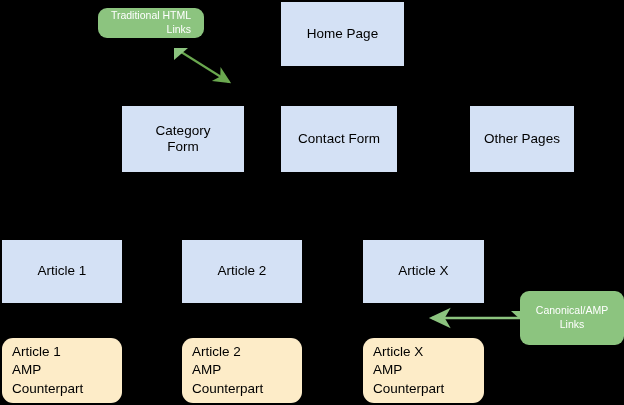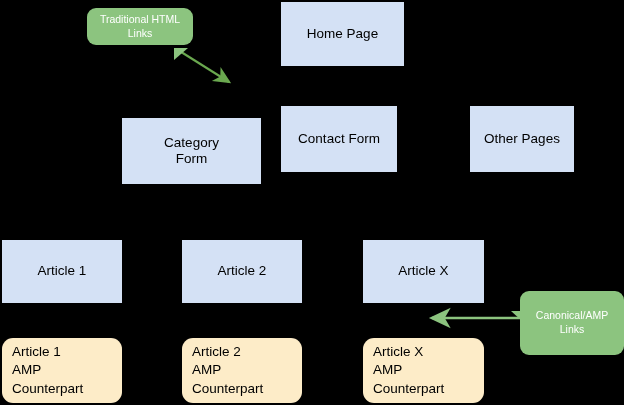--- a/index.html
+++ b/index.html
@@ -83,21 +83,21 @@
       </marker>
     </defs>
     <line x1="178" y1="50" x2="229" y2="82" stroke="#6aa84f" stroke-width="2.1" marker-end="url(#arrowhead-dr)"></line>
     <line x1="521" y1="318" x2="432" y2="318" stroke="#8cc47f" stroke-width="2.6" marker-end="url(#arrowhead-left)"></line>
   </svg>
 
   <div class="node node-blue" style="left:281px; top:2px; width:123px; height:64px;">
     <span>Home Page</span>
   </div>
 
-  <div class="node node-blue" style="left:122px; top:106px; width:139px; height:66px;margin-top:12px;">
+  <div class="node node-blue" style="left:122px; top:106px; width:122px; height:66px;">
     <span>
       <span class="nowrap">Category</span><br>
       <span class="nowrap">Form</span>
     </span>
   </div>
 
   <div class="node node-blue" style="left:281px; top:106px; width:116px; height:66px;">
     <span>Contact Form</span>
   </div>
 
@@ -135,28 +135,28 @@
 
   <div class="node node-yellow" style="left:363px; top:338px; width:121px; height:65px;">
     <span>
       <span>Article X</span><br>
       <span>AMP</span><br>
       <span>Counterpart</span>
     </span>
   </div>
 
   <div class="callout-tail" style="left:174px; top:48px; border-left:0 solid transparent; border-top:12px solid #8cc47f; border-right:14px solid transparent;"></div>
-  <div class="node node-green" style="left:87px; top:8px; width:106px; height:37px;">
+  <div class="node node-green" style="left:98px; top:8px; width:106px; height:30px;text-align:right;">
     <span>
       <span class="nowrap">Traditional HTML</span><br>
       <span class="nowrap">Links</span>
     </span>
   </div>
 
   <div class="callout-tail" style="left:511px; top:311px; border-top:0 solid transparent; border-right:11px solid #8cc47f; border-bottom:10px solid transparent;"></div>
-  <div class="node node-green" style="left:520px; top:291px; width:104px; height:64px;">
+  <div class="node node-green" style="left:520px; top:291px; width:104px; height:54px;">
     <span>
       <span class="nowrap">Canonical/AMP</span><br>
       <span class="nowrap">Links</span>
     </span>
   </div>
 
 </div>
 
 </body></html>

